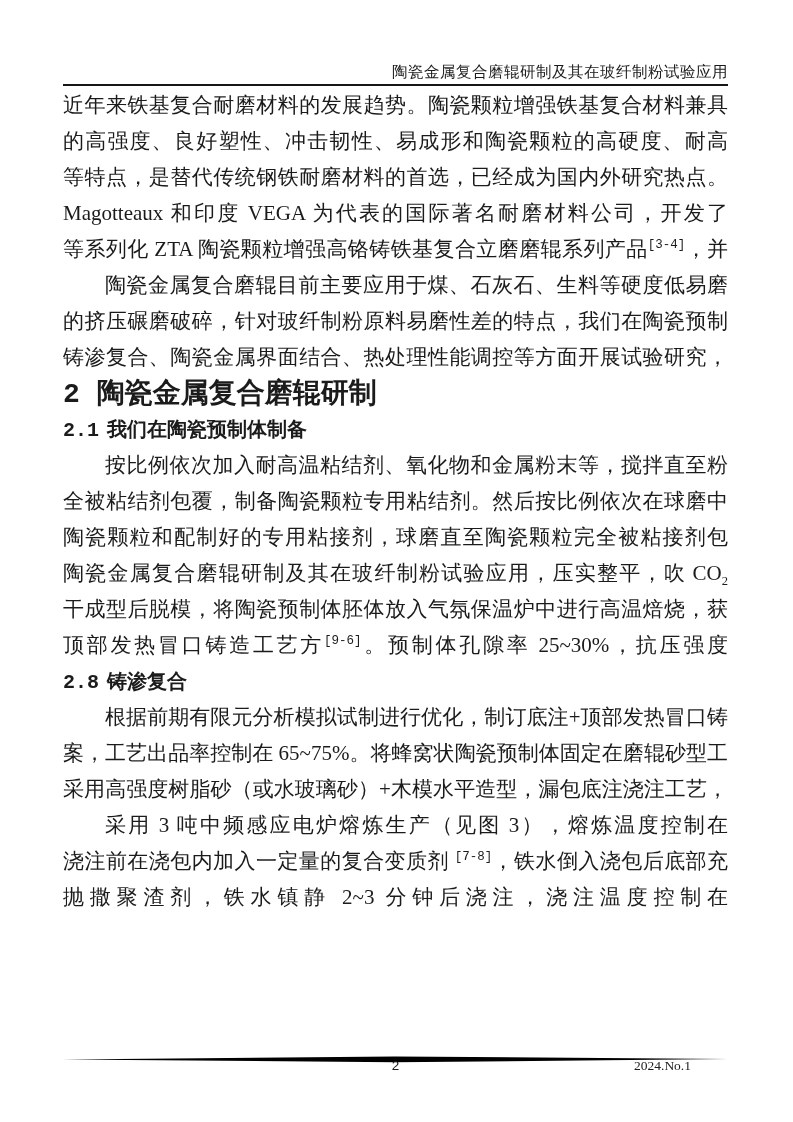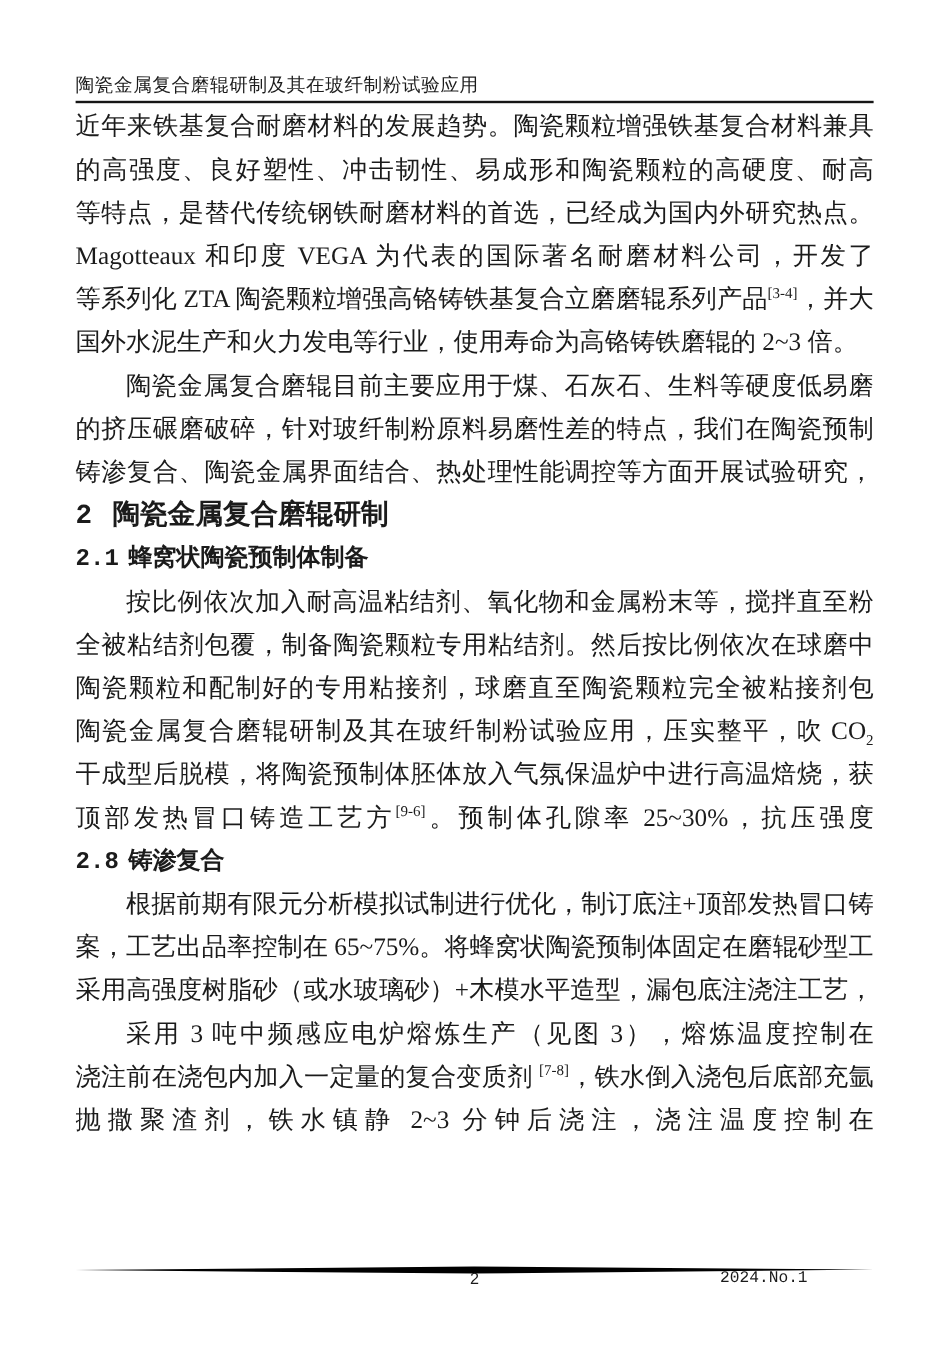--- a/index.html
+++ b/index.html
@@ -10,21 +10,21 @@
     background: #ffffff;
     color: #1b1b1b;
     font-family: "Liberation Serif", "DejaVu Serif", serif;
     overflow: hidden;
   }
   .header-title {
     position: absolute;
     left: 63px;
     top: 61px;
     width: 665px;
-    text-align: left;
+    text-align: right;
     font-size: 15.5px;
     line-height: 21px;
     letter-spacing: 0.5px;
   }
   .header-rule {
     position: absolute;
     left: 63px;
     top: 84px;
     width: 665px;
     height: 2px;
@@ -42,33 +42,33 @@
     font-size: 21px;
     text-align: justify;
     text-align-last: justify;
     text-justify: inter-character;
     overflow: hidden;
     white-space: nowrap-off;
   }
   .ln.end { text-align-last: left; }
   .ln.ind { text-indent: 42px; }
   .ln.h1 {
-    font-size: 23px;
+    font-size: 28px;
     font-weight: bold;
     text-align-last: left;
   }
   .ln.h2 {
     font-size: 20px;
     font-weight: bold;
     text-align-last: left;
   }
   .hnum { font-family: "Liberation Mono", "DejaVu Sans Mono", monospace; }
   .h1 .hnum { margin-right: 17px; }
   .h2 .hnum { margin-right: 8px; }
-  sup { font-size: 12.5px; line-height: 0; }
+  sup { font-size: 12.5px; line-height: 0; font-family: Liberation Mono, monospace; }
   sub { font-size: 12.5px; line-height: 0; }
   .footer-rule {
     position: absolute;
     left: 63px;
     top: 1049px;
     width: 665px;
     height: 7px;
   }
   .footer-page {
     position: absolute;
@@ -76,50 +76,49 @@
     top: 1057px;
     width: 665px;
     text-align: center;
     font-size: 13.5px;
     line-height: 18px;
     font-family: "Liberation Sans", "DejaVu Sans", sans-serif;
   }
   .footer-issue {
     position: absolute;
     top: 1057px;
-    right: 120px;
+    right: 102px;
     font-size: 13.5px;
     line-height: 18px;
-    font-family: Liberation Mono, monospace;
+    font-family: Liberation Serif, serif;
   }
 </style>
 </head>
 <body>
 
 <div class="page">
 
   <div class="header-title">陶瓷金属复合磨辊研制及其在玻纤制粉试验应用</div>
   <div class="header-rule"></div>
 
   <div class="body-text">
 
     <div class="ln">近年来铁基复合耐磨材料的发展趋势。陶瓷颗粒增强铁基复合材料兼具金属材料</div>
     <div class="ln">的高强度、良好塑性、冲击韧性、易成形和陶瓷颗粒的高硬度、耐高温、耐腐蚀</div>
     <div class="ln">等特点，是替代传统钢铁耐磨材料的首选，已经成为国内外研究热点。以比利时</div>
     <div class="ln">Magotteaux 和印度 VEGA 为代表的国际著名耐磨材料公司，开发了 Duocast、Xwin</div>
     <div class="ln"><span>等系列化 ZTA 陶瓷颗粒增强高铬铸铁基复合立磨磨辊系列产品</span><sup>[3-4]</sup><span>，并大量应用在</span></div>
-    <div class="ln end">国外水泥生产和火力发电等行业，使用寿命为高铬铸铁磨辊的 2~3 倍。</div>
 
     <div class="ln ind">陶瓷金属复合磨辊目前主要应用于煤、石灰石、生料等硬度低易磨性好物料</div>
     <div class="ln">的挤压碾磨破碎，针对玻纤制粉原料易磨性差的特点，我们在陶瓷预制体制备、</div>
     <div class="ln">铸渗复合、陶瓷金属界面结合、热处理性能调控等方面开展试验研究，并进行工</div>
 
     <div class="ln h1"><span class="hnum">2</span><span>陶瓷金属复合磨辊研制</span></div>
 
-    <div class="ln h2"><span class="hnum">2.1</span><span>蜂窝状陶瓷预制体制备</span></div>
+    <div class="ln h2"><span class="hnum">2.1</span><span>我们在陶瓷预制体制备</span></div>
 
     <div class="ln ind">按比例依次加入耐高温粘结剂、氧化物和金属粉末等，搅拌直至粉末表面完</div>
     <div class="ln">全被粘结剂包覆，制备陶瓷颗粒专用粘结剂。然后按比例依次在球磨中加入特制</div>
     <div class="ln">陶瓷颗粒和配制好的专用粘接剂，球磨直至陶瓷颗粒完全被粘接剂包覆。将表面</div>
     <div class="ln"><span>陶瓷金属复合磨辊研制及其在玻纤制粉试验应用，压实整平，吹 CO</span><sub>2</sub></div>
     <div class="ln">干成型后脱模，将陶瓷预制体胚体放入气氛保温炉中进行高温焙烧，获得具有较</div>
     <div class="ln"><span>顶部发热冒口铸造工艺方</span><sup>[9-6]</sup><span>。预制体孔隙率 25~30%，抗压强度 35~40MPa。</span></div>
 
     <div class="ln h2"><span class="hnum">2.8</span><span>铸渗复合</span></div>
 

